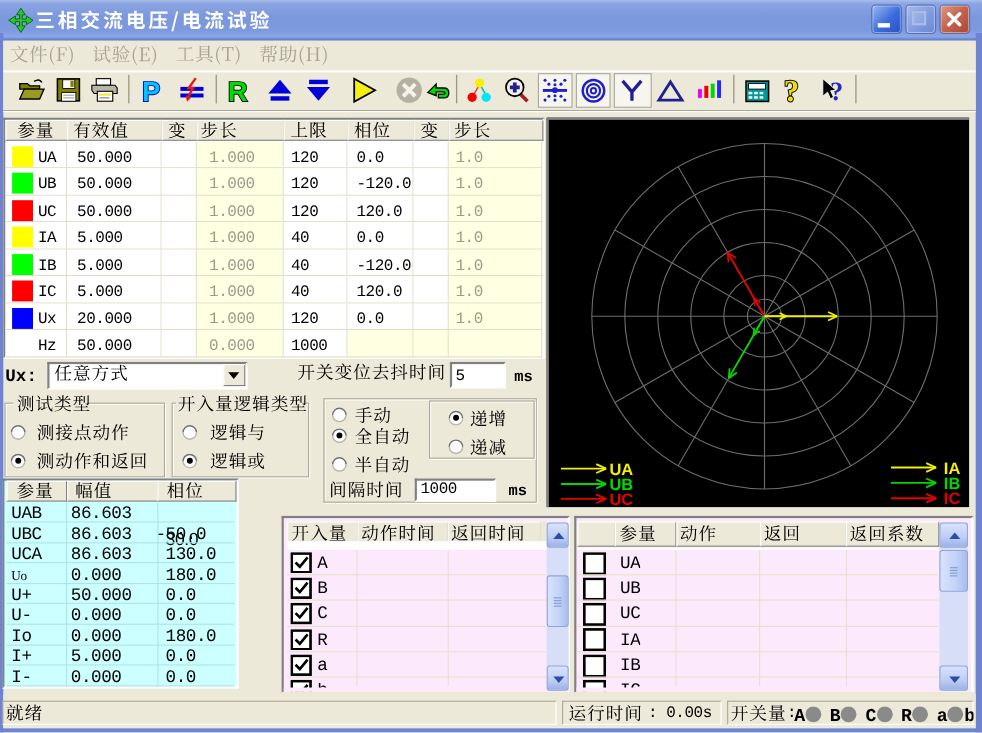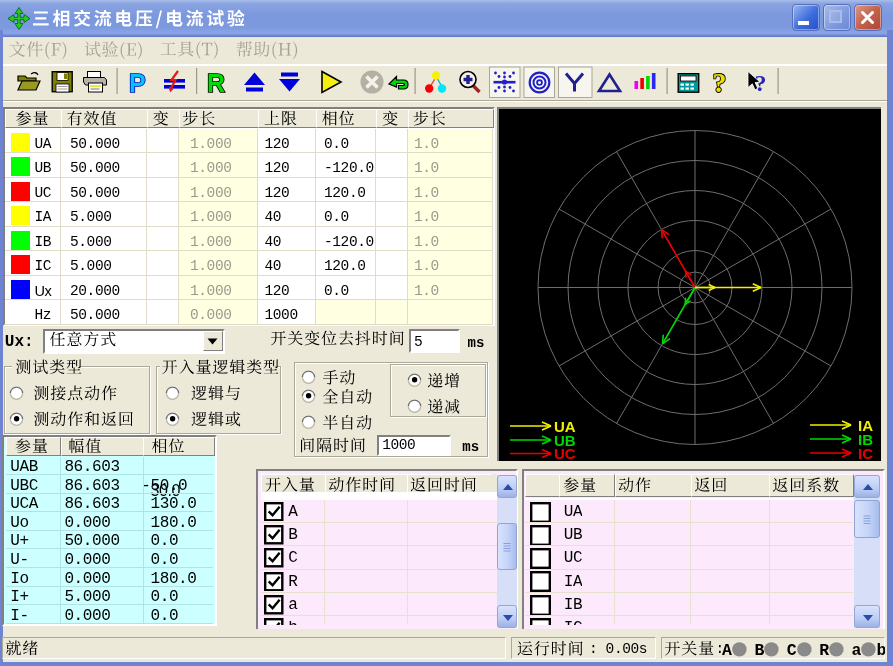--- a/index.html
+++ b/index.html
@@ -127,21 +127,21 @@
 <div style="position:absolute;left:414px;top:259.0px;font-family:'Liberation Mono',monospace;font-size:14.5px;line-height:14px;letter-spacing:-0.4px;color:#9c9a8c">1.0</div>
 <div style="position:absolute;left:5px;top:275.5px;width:55.5px;height:24.5px;background:#fff;border-bottom:1px solid #e0dcc8;border-right:1px solid #e0dcc8;box-sizing:border-box"></div>
 <div style="position:absolute;left:60.5px;top:275.5px;width:86.0px;height:24.5px;background:#fff;border-bottom:1px solid #e0dcc8;border-right:1px solid #e0dcc8;box-sizing:border-box"></div>
 <div style="position:absolute;left:146.5px;top:275.5px;width:32.0px;height:24.5px;background:#fff;border-bottom:1px solid #e0dcc8;border-right:1px solid #e0dcc8;box-sizing:border-box"></div>
 <div style="position:absolute;left:178.5px;top:275.5px;width:79.5px;height:24.5px;background:#ffffe1;border-bottom:1px solid #e0dcc8;border-right:1px solid #e0dcc8;box-sizing:border-box"></div>
 <div style="position:absolute;left:258px;top:275.5px;width:57.5px;height:24.5px;background:#fff;border-bottom:1px solid #e0dcc8;border-right:1px solid #e0dcc8;box-sizing:border-box"></div>
 <div style="position:absolute;left:315.5px;top:275.5px;width:60.5px;height:24.5px;background:#fff;border-bottom:1px solid #e0dcc8;border-right:1px solid #e0dcc8;box-sizing:border-box"></div>
 <div style="position:absolute;left:376px;top:275.5px;width:31.5px;height:24.5px;background:#fff;border-bottom:1px solid #e0dcc8;border-right:1px solid #e0dcc8;box-sizing:border-box"></div>
 <div style="position:absolute;left:407.5px;top:275.5px;width:85.0px;height:24.5px;background:#ffffe1;border-bottom:1px solid #e0dcc8;border-right:1px solid #e0dcc8;box-sizing:border-box"></div>
 <div style="position:absolute;left:11px;top:279.5px;width:19px;height:19px;background:#0000ff"></div>
-<div style="position:absolute;left:34.5px;top:283.5px;font-family:Liberation Sans, sans-serif;font-size:14.5px;line-height:14px;letter-spacing:-0.4px">Ux</div>
+<div style="position:absolute;left:34.5px;top:283.5px;font-family:Liberation Mono, monospace;font-size:14.5px;line-height:14px;letter-spacing:-0.4px">Ux</div>
 <div style="position:absolute;left:70px;top:283.5px;font-family:'Liberation Mono',monospace;font-size:14.5px;line-height:14px;letter-spacing:-0.4px">20.000</div>
 <div style="position:absolute;left:190px;top:283.5px;font-family:'Liberation Mono',monospace;font-size:14.5px;line-height:14px;letter-spacing:-0.4px;color:#9c9a8c">1.000</div>
 <div style="position:absolute;left:264.5px;top:283.5px;font-family:'Liberation Mono',monospace;font-size:14.5px;line-height:14px;letter-spacing:-0.4px">120</div>
 <div style="position:absolute;left:324px;top:283.5px;font-family:'Liberation Mono',monospace;font-size:14.5px;line-height:14px;letter-spacing:-0.4px">0.0</div>
 <div style="position:absolute;left:414px;top:283.5px;font-family:'Liberation Mono',monospace;font-size:14.5px;line-height:14px;letter-spacing:-0.4px;color:#9c9a8c">1.0</div>
 <div style="position:absolute;left:5px;top:300.0px;width:55.5px;height:24.5px;background:#fff;border-bottom:1px solid #e0dcc8;border-right:1px solid #e0dcc8;box-sizing:border-box"></div>
 <div style="position:absolute;left:60.5px;top:300.0px;width:86.0px;height:24.5px;background:#fff;border-bottom:1px solid #e0dcc8;border-right:1px solid #e0dcc8;box-sizing:border-box"></div>
 <div style="position:absolute;left:146.5px;top:300.0px;width:32.0px;height:24.5px;background:#fff;border-bottom:1px solid #e0dcc8;border-right:1px solid #e0dcc8;box-sizing:border-box"></div>
 <div style="position:absolute;left:178.5px;top:300.0px;width:79.5px;height:24.5px;background:#ffffe1;border-bottom:1px solid #e0dcc8;border-right:1px solid #e0dcc8;box-sizing:border-box"></div>
 <div style="position:absolute;left:258px;top:300.0px;width:57.5px;height:24.5px;background:#fff;border-bottom:1px solid #e0dcc8;border-right:1px solid #e0dcc8;box-sizing:border-box"></div>
@@ -293,21 +293,21 @@
 <div style="position:absolute;left:150.5px;top:483px;font-family:Liberation Sans, sans-serif;font-size:16px;line-height:15px;letter-spacing:-0.4px">30.0</div>
 <div style="position:absolute;left:6.4px;top:492.8px;width:207px;height:1px;background:#b0e4e4"></div>
 <div style="position:absolute;left:10.3px;top:478.75px;font-family:'Liberation Mono',monospace;font-size:16px;line-height:15px;letter-spacing:-0.4px">UBC</div>
 <div style="position:absolute;left:64.4px;top:478.75px;font-family:'Liberation Mono',monospace;font-size:16px;line-height:15px;letter-spacing:-0.4px">86.603</div>
 <div style="position:absolute;left:141.3px;top:478.75px;font-family:'Liberation Mono',monospace;font-size:16px;line-height:15px;letter-spacing:-0.4px">-50.0</div>
 <div style="position:absolute;left:6.4px;top:511.35px;width:207px;height:1px;background:#b0e4e4"></div>
 <div style="position:absolute;left:10.3px;top:497.3px;font-family:'Liberation Mono',monospace;font-size:16px;line-height:15px;letter-spacing:-0.4px">UCA</div>
 <div style="position:absolute;left:64.4px;top:497.3px;font-family:'Liberation Mono',monospace;font-size:16px;line-height:15px;letter-spacing:-0.4px">86.603</div>
 <div style="position:absolute;left:150.5px;top:497.3px;font-family:'Liberation Mono',monospace;font-size:16px;line-height:15px;letter-spacing:-0.4px">130.0</div>
 <div style="position:absolute;left:6.4px;top:529.9px;width:207px;height:1px;background:#b0e4e4"></div>
-<div style="position:absolute;left:10.3px;top:515.85px;font-family:Liberation Mono, monospace;font-size:16px;line-height:15px;letter-spacing:-0.4px">Uo</div>
+<div style="position:absolute;left:10.3px;top:515.85px;font-family:Liberation Serif, serif;font-size:12px;line-height:15px;letter-spacing:-0.4px">Uo</div>
 <div style="position:absolute;left:64.4px;top:515.85px;font-family:'Liberation Mono',monospace;font-size:16px;line-height:15px;letter-spacing:-0.4px">0.000</div>
 <div style="position:absolute;left:150.5px;top:515.85px;font-family:'Liberation Mono',monospace;font-size:16px;line-height:15px;letter-spacing:-0.4px">180.0</div>
 <div style="position:absolute;left:6.4px;top:548.4499999999999px;width:207px;height:1px;background:#b0e4e4"></div>
 <div style="position:absolute;left:10.3px;top:534.4px;font-family:'Liberation Mono',monospace;font-size:16px;line-height:15px;letter-spacing:-0.4px">U+</div>
 <div style="position:absolute;left:64.4px;top:534.4px;font-family:'Liberation Mono',monospace;font-size:16px;line-height:15px;letter-spacing:-0.4px">50.000</div>
 <div style="position:absolute;left:150.5px;top:534.4px;font-family:'Liberation Mono',monospace;font-size:16px;line-height:15px;letter-spacing:-0.4px">0.0</div>
 <div style="position:absolute;left:6.4px;top:567.0px;width:207px;height:1px;background:#b0e4e4"></div>
 <div style="position:absolute;left:10.3px;top:552.95px;font-family:'Liberation Mono',monospace;font-size:16px;line-height:15px;letter-spacing:-0.4px">U-</div>
 <div style="position:absolute;left:64.4px;top:552.95px;font-family:'Liberation Mono',monospace;font-size:16px;line-height:15px;letter-spacing:-0.4px">0.000</div>
 <div style="position:absolute;left:150.5px;top:552.95px;font-family:'Liberation Mono',monospace;font-size:16px;line-height:15px;letter-spacing:-0.4px">0.0</div>

